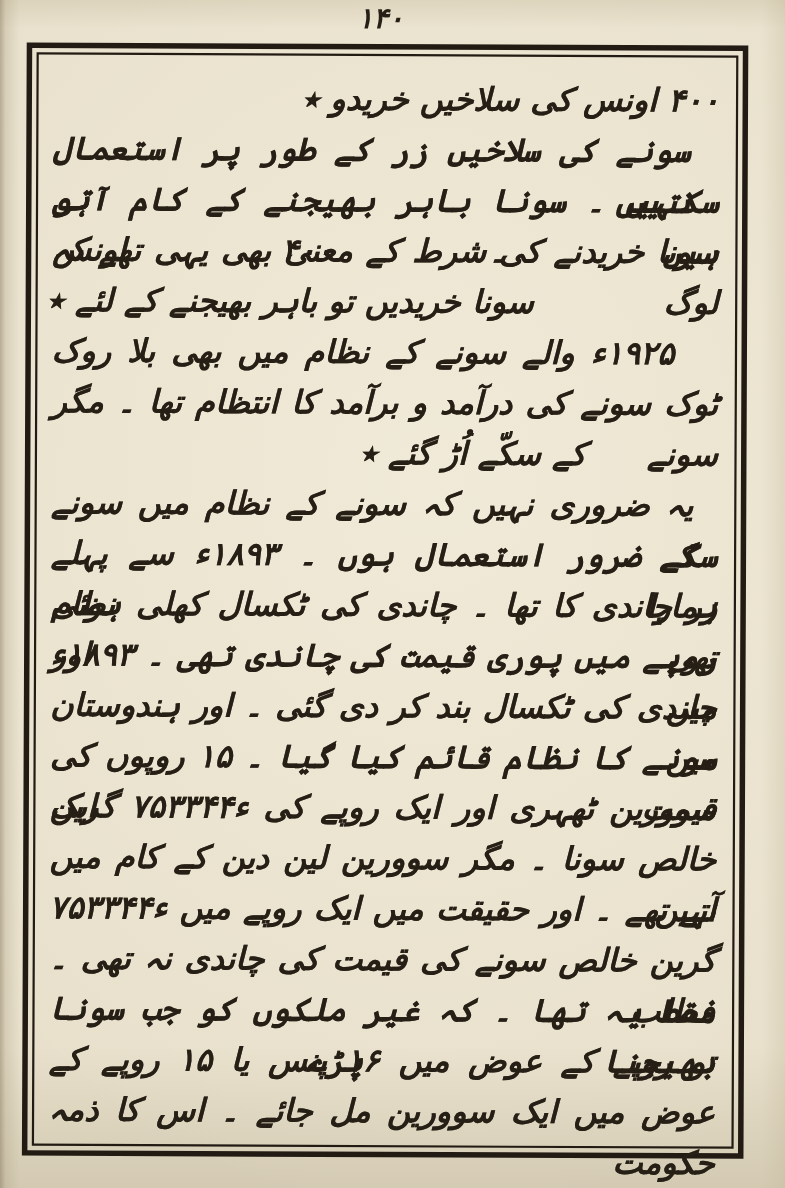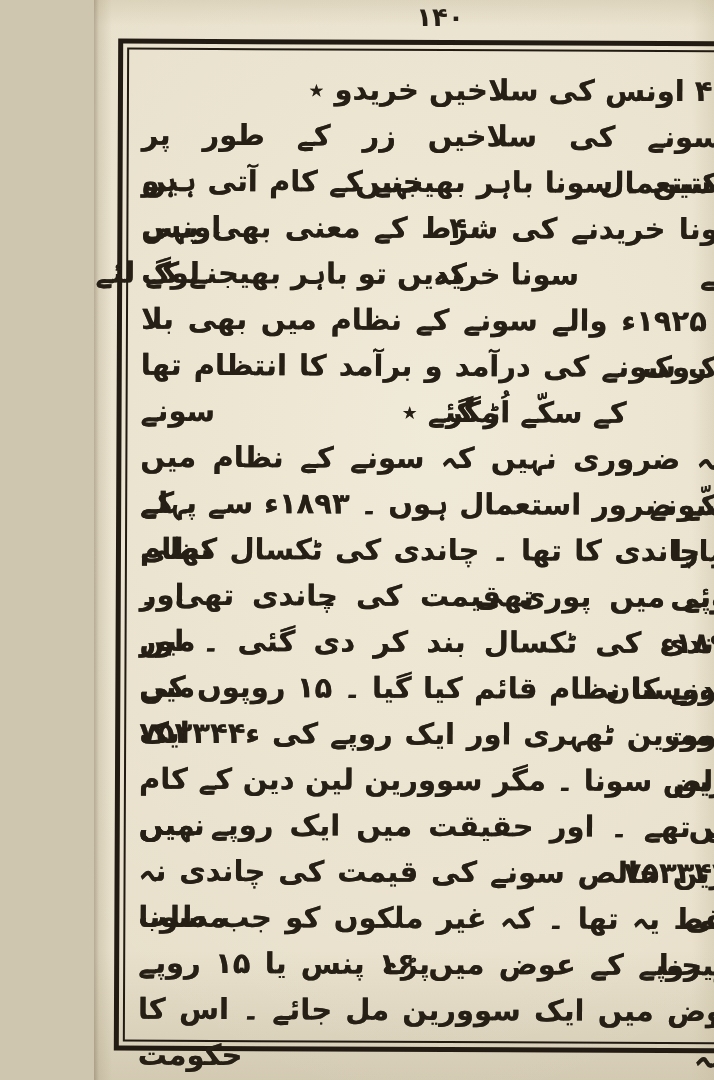--- a/index.html
+++ b/index.html
@@ -4,28 +4,29 @@
 <style>
   :root{
     --paper:#e8e0cb;
     --ink:#261f16;
     --border:#221b13;
   }
   *{margin:0;padding:0;box-sizing:border-box;}
   html,body{width:714px;height:1080px;overflow:hidden;}
   body{font-family:"DejaVu Sans",sans-serif;background:#cfc6b0;}
   .screen{
-    position:relative;width:620px;height:1080px;overflow:hidden;
+    position:relative;width:714px;height:1080px;overflow:hidden;
     background:
       linear-gradient(90deg, rgba(120,105,80,.45) 0px, rgba(160,148,118,.25) 5px, rgba(0,0,0,0) 18px),
       linear-gradient(180deg, rgba(190,178,148,.30) 0px, rgba(0,0,0,0) 26px),
       linear-gradient(270deg, rgba(190,178,148,.28) 0px, rgba(0,0,0,0) 22px),
       radial-gradient(120% 90% at 55% 40%, rgba(255,252,240,.35), rgba(0,0,0,0) 70%),
       linear-gradient(180deg, rgba(0,0,0,0) 88%, rgba(150,136,105,.25) 100%),
       var(--paper);
+    font-style: italic;
   }
   .folio{
     position:absolute;top:2px;left:0;width:714px;
     text-align:center;transform:translateX(-11px);
     font-size:26px;font-weight:bold;color:var(--ink);
     direction:rtl;
   }
   .frame-outer{
     position:absolute;left:22px;top:40px;width:656px;height:1012px;
     border:5px solid var(--border);

